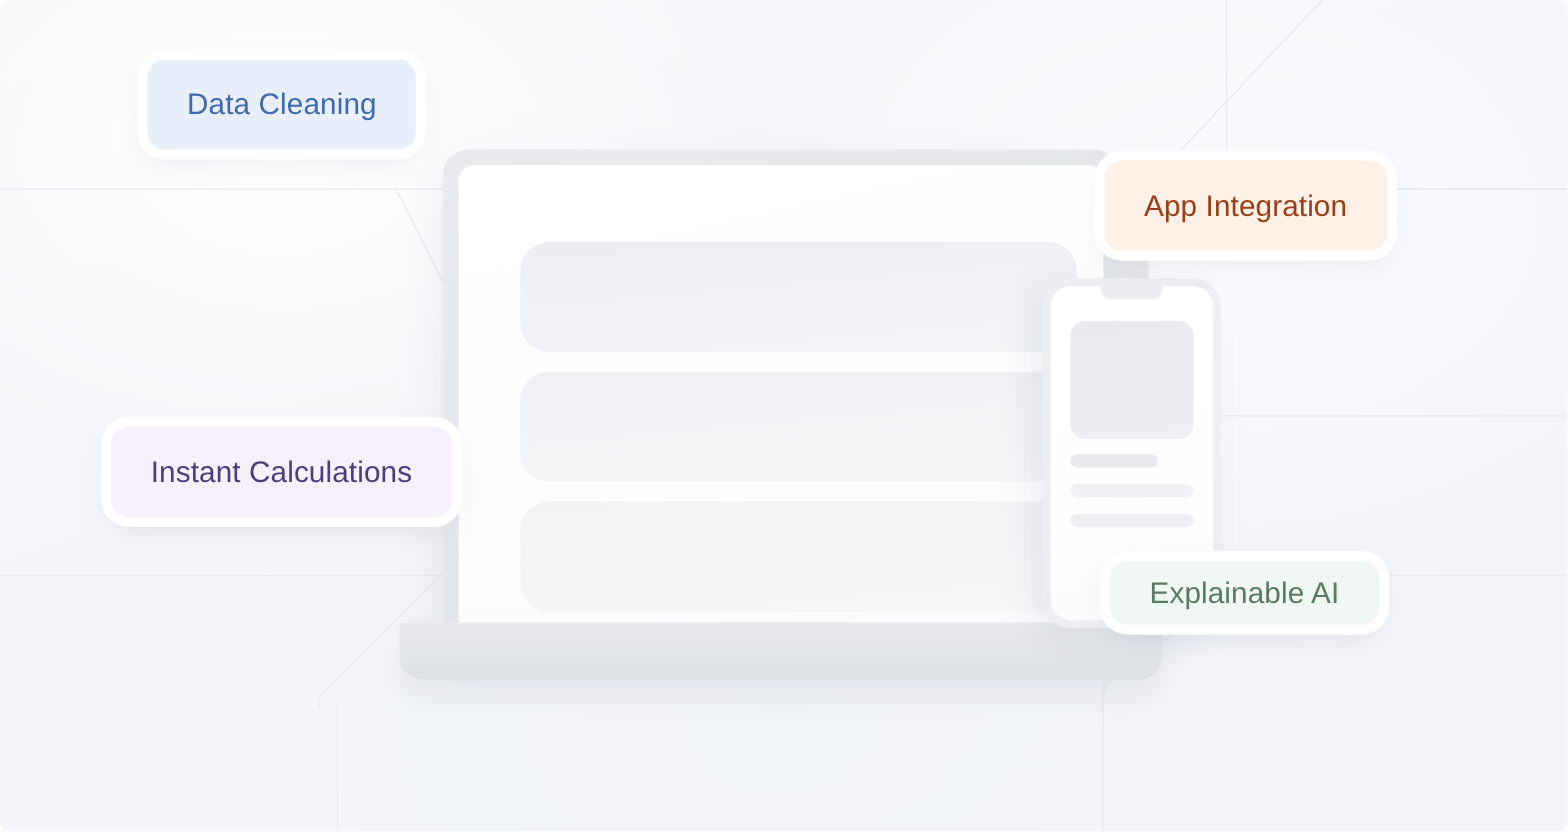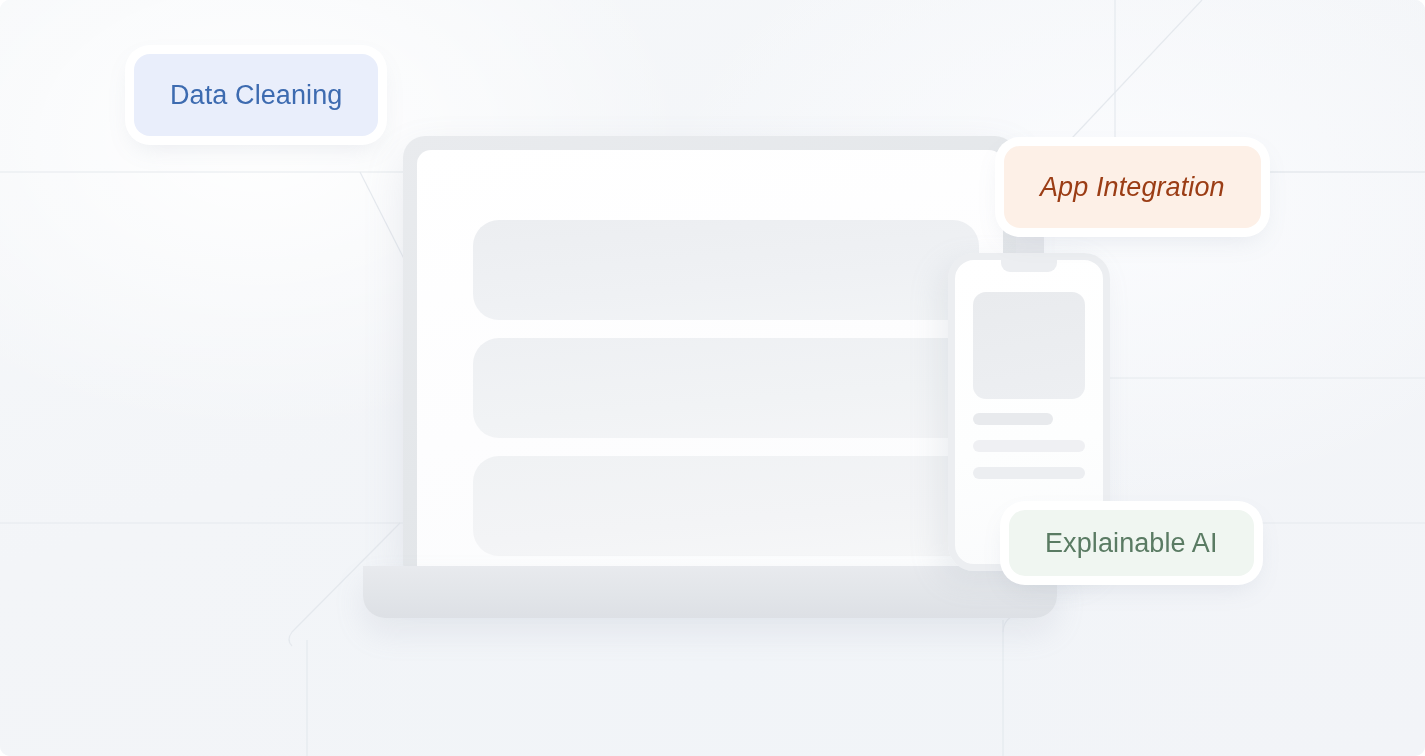--- a/index.html
+++ b/index.html
@@ -165,29 +165,28 @@
   }
   .badge-data-cleaning {
     left: 134px;  top: 54px;  height: 82px;
     background: #e9eefb;
     color: #3d6bb0;
   }
   .badge-app-integration {
     left: 1004px; top: 146px; height: 82px;
     background: #fdf0e7;
     color: #9b3d15;
-    font-style: italic;
   }
   .badge-instant-calculations {
     left: 101px;  top: 388px; height: 82px;
     background: #f5f0fa;
     color: #4a3f7a;
   }
   .badge-explainable-ai {
-    left: 1009px; top: 510px; height: 66px;
+    left: 1009px; top: 510px; height: 58px;
     background: #f0f6f1;
     color: #5a7b63;
   }
 </style>
 </head>
 <body>
 
 <div class="stage">
 
   <div class="bg-wash"></div>
@@ -231,18 +230,21 @@
   </div>
 
   <div class="badge badge-data-cleaning">
     <span>Data Cleaning</span>
   </div>
 
   <div class="badge badge-app-integration">
     <span>App Integration</span>
   </div>
 
+  <div class="badge badge-instant-calculations">
+    <span>Instant Calculations</span>
+  </div>
 
   <div class="badge badge-explainable-ai">
     <span>Explainable AI</span>
   </div>
 
 </div>
 
 </body></html>

